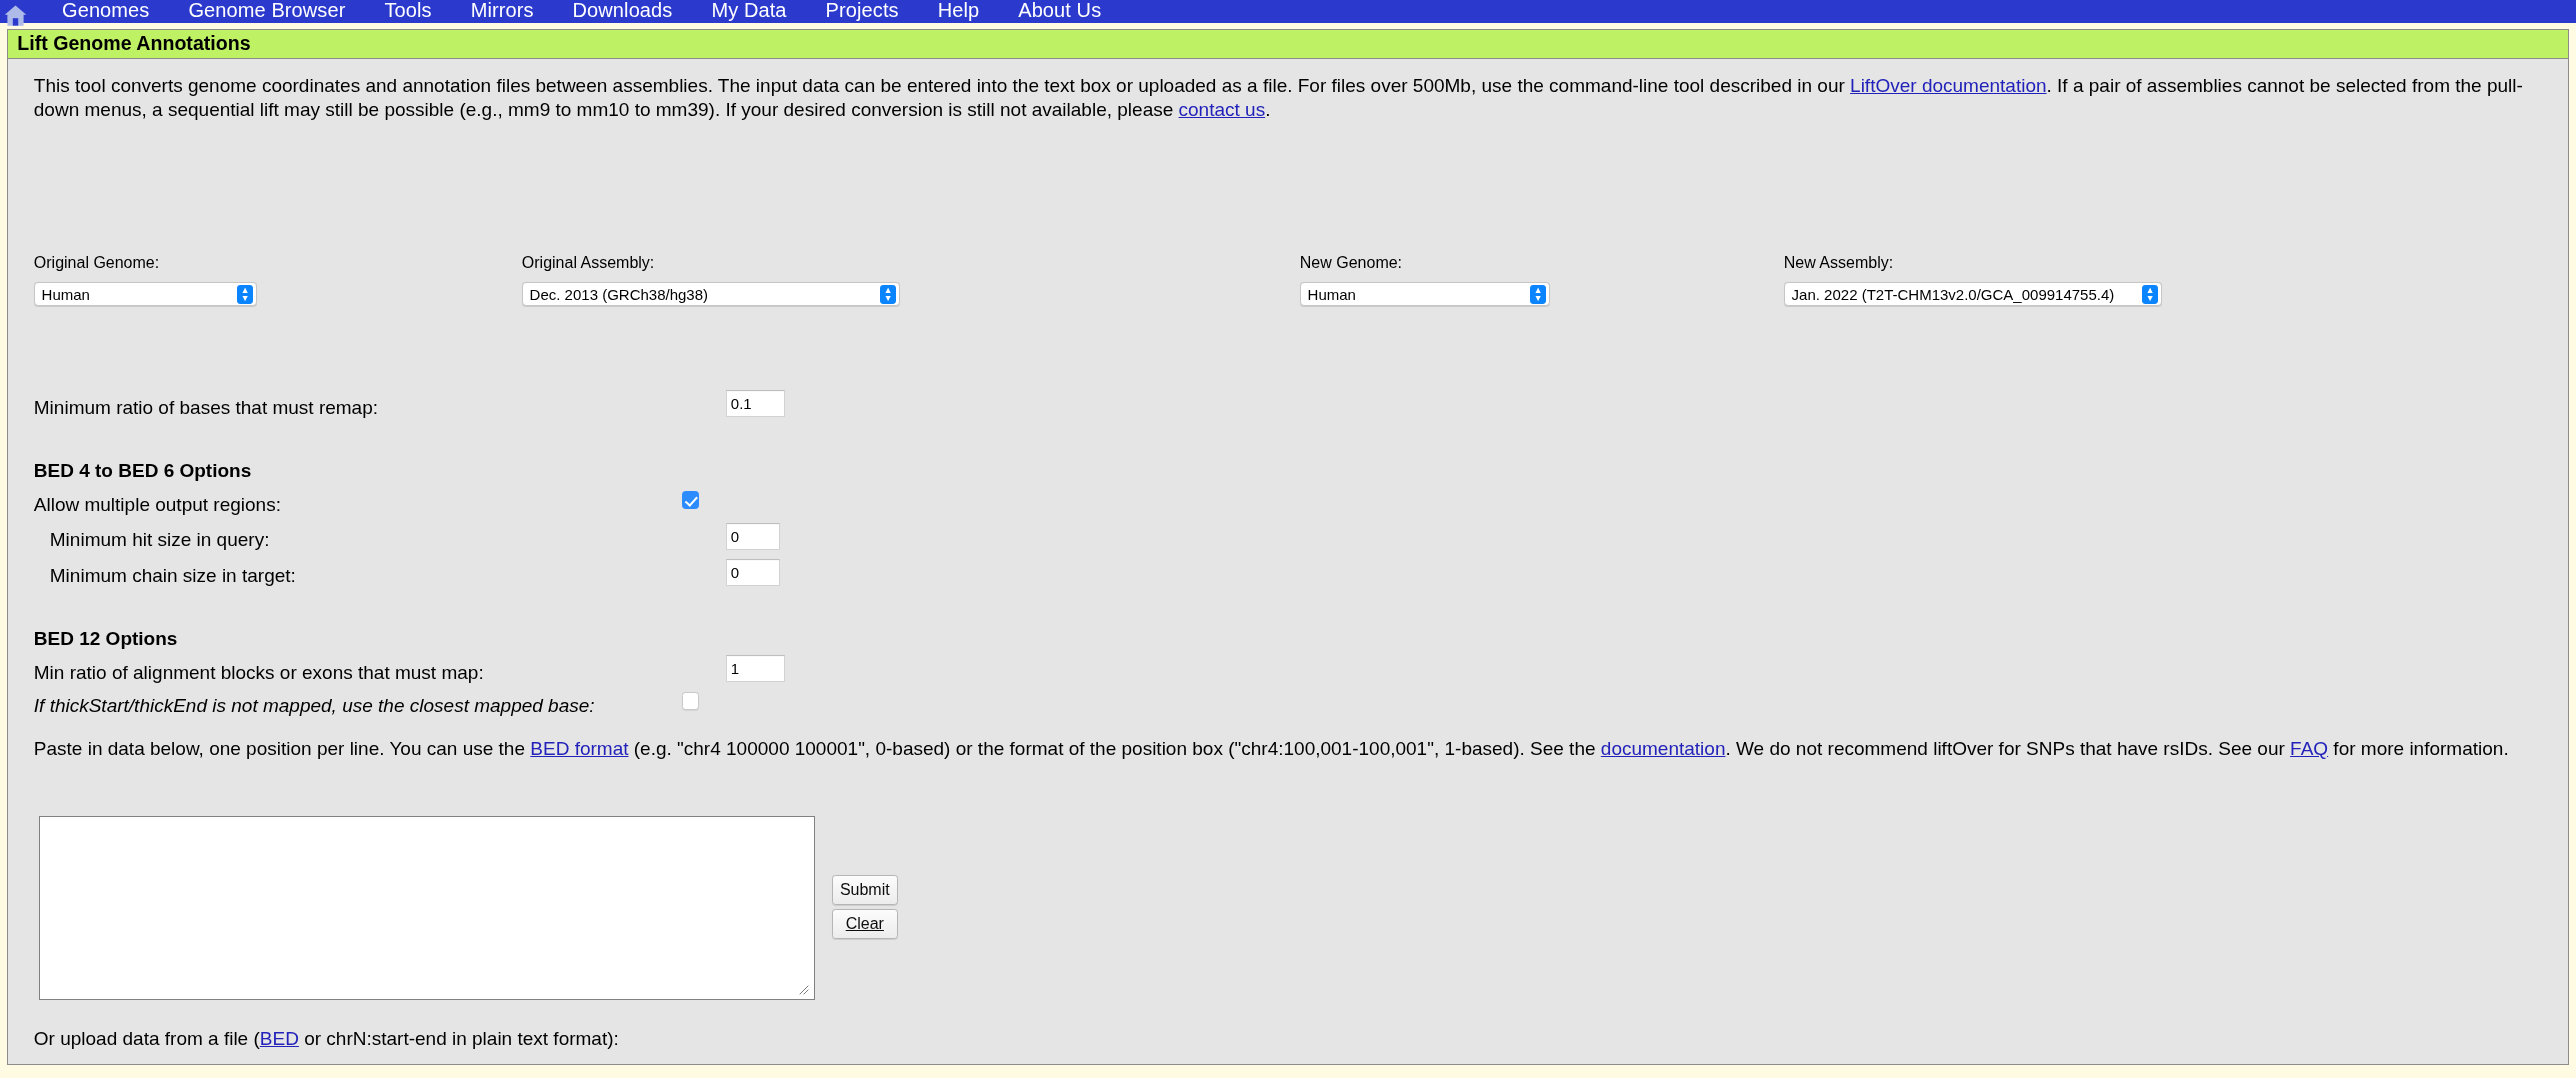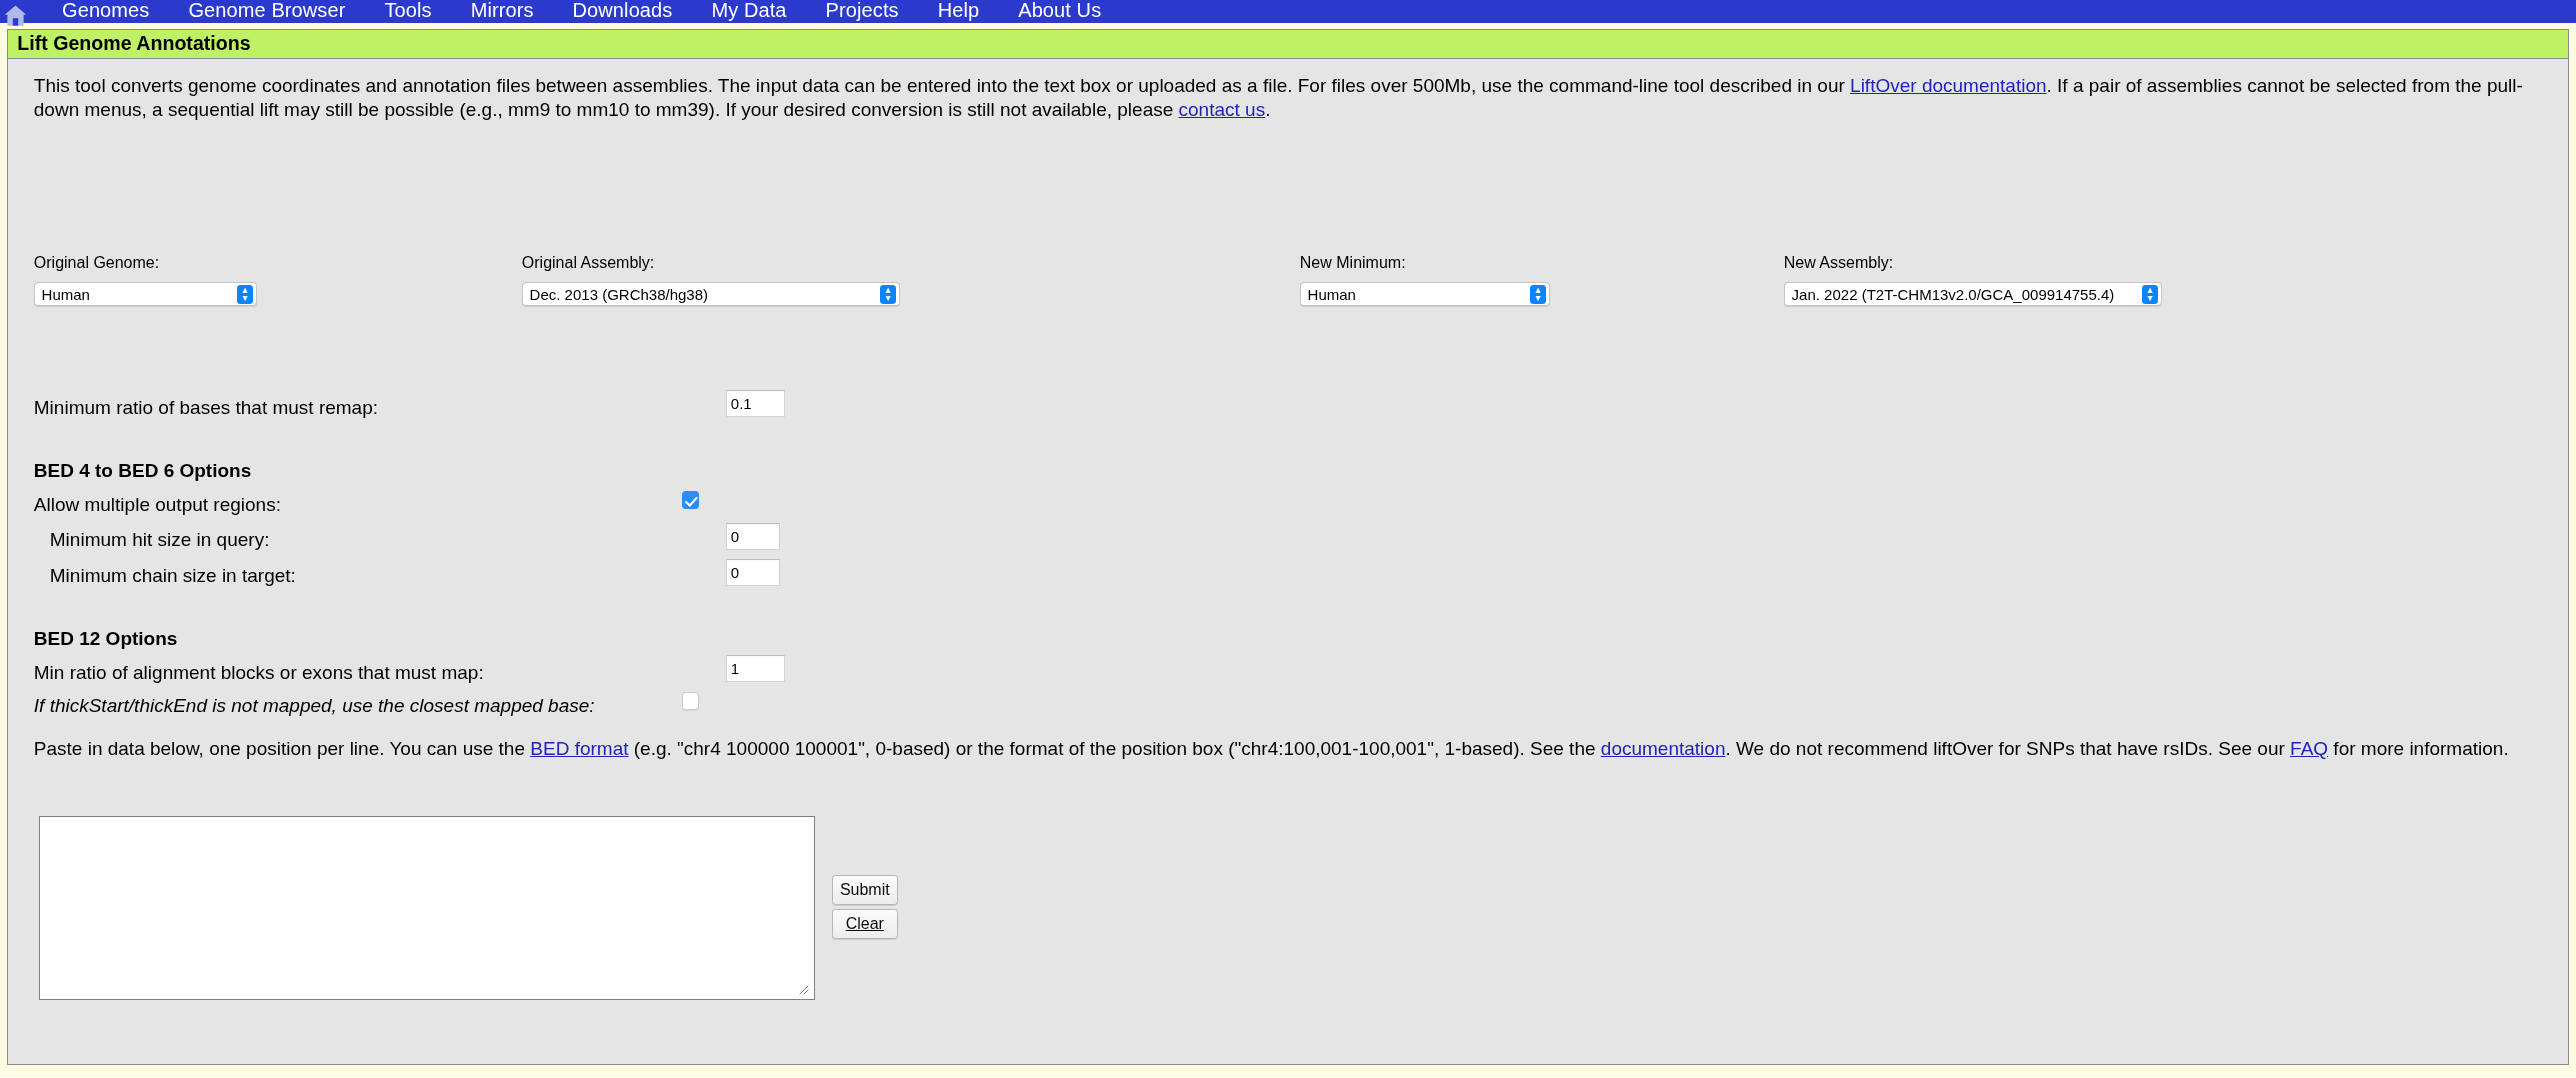--- a/index.html
+++ b/index.html
@@ -313,21 +313,21 @@
 
   <div id="sel-orig-asm-label" class="sel-label">Original Assembly:</div>
   <div id="sel-orig-asm" class="mac-select">
     <span>Dec. 2013 (GRCh38/hg38)</span>
     <span class="chev">
         <span>▲</span>
         <span>▼</span>
       </span>
   </div>
 
-  <div id="sel-new-genome-label" class="sel-label">New Minimum:</div>
+  <div id="sel-new-genome-label" class="sel-label">New Genome:</div>
   <div id="sel-new-genome" class="mac-select">
     <span>Human</span>
     <span class="chev">
         <span>▲</span>
         <span>▼</span>
       </span>
   </div>
 
   <div id="sel-new-asm-label" class="sel-label">New Assembly:</div>
   <div id="sel-new-asm" class="mac-select">
@@ -361,15 +361,16 @@
   <div id="paste-para" class="para"><span>Paste in data below, one position per line. You can use the </span><a class="link" href="#">BED format</a><span> (e.g. "chr4 100000 100001", 0-based) or the format of the position box ("chr4:100,001-100,001", 1-based). See the </span><a class="link" href="#">documentation</a><span>. We do not recommend liftOver for SNPs that have rsIDs. See our </span><a class="link" href="#">FAQ</a><span> for more information.</span></div>
 
   <textarea id="lift-textarea" placeholder="" style=""></textarea>
   <svg id="resize-grip" viewBox="0 0 18 18">
     <path d="M17 4 L4 17 M17 10 L10 17" stroke="#707070" stroke-width="1.4" fill="none"></path>
   </svg>
 
   <div id="btn-submit" class="push-btn">Submit</div>
   <div id="btn-clear" class="push-btn">Clear</div>
 
+  <div id="upload-para" class="para"><span>Or upload data from a file (</span><a class="link" href="#">BED</a><span> or chrN:start-end in plain text format):</span></div>
 
 </div>
 
 
 </body></html>

